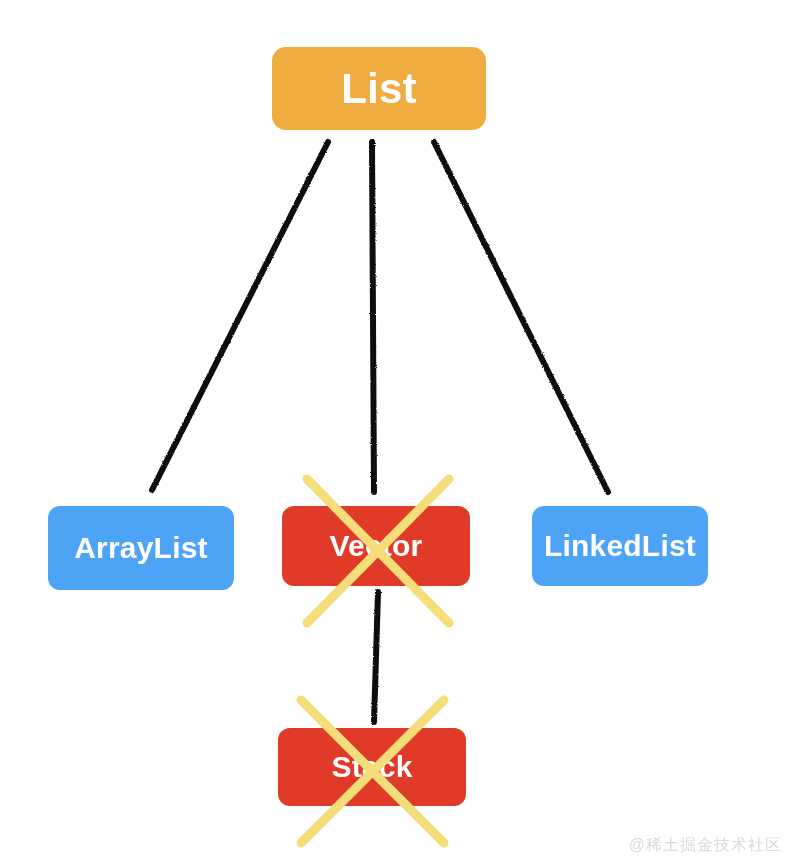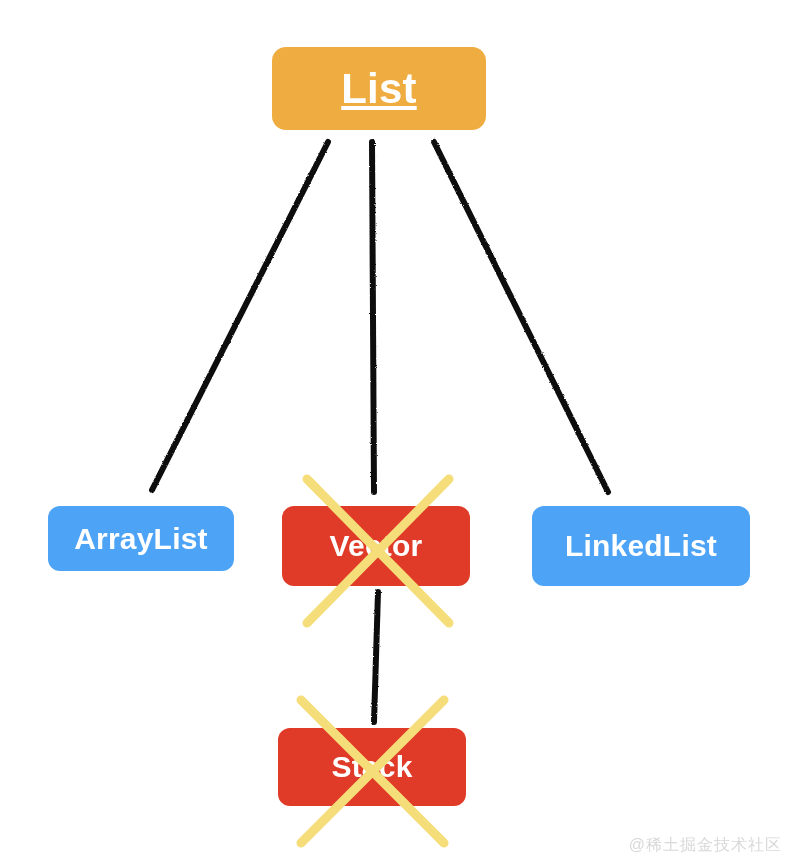--- a/index.html
+++ b/index.html
@@ -37,42 +37,41 @@
     text-rendering: optimizeLegibility;
   }
   .node-root {
     left: 272px;
     top: 47px;
     width: 214px;
     height: 83px;
     background: #EFAD41;
     font-size: 42px;
     border-radius: 14px;
-    text-decoration: underline;
   }
   .node-arraylist {
     left: 48px;
     top: 506px;
     width: 186px;
-    height: 65px;
+    height: 84px;
     background: #4DA3F5;
     font-size: 30px;
   }
   .node-vector {
     left: 282px;
     top: 506px;
     width: 188px;
     height: 80px;
     background: #E03B28;
     font-size: 30px;
   }
   .node-linkedlist {
     left: 532px;
     top: 506px;
-    width: 218px;
+    width: 176px;
     height: 80px;
     background: #4DA3F5;
     font-size: 30px;
     justify-content: center;
   }
   .node-stack {
     left: 278px;
     top: 728px;
     width: 188px;
     height: 78px;

